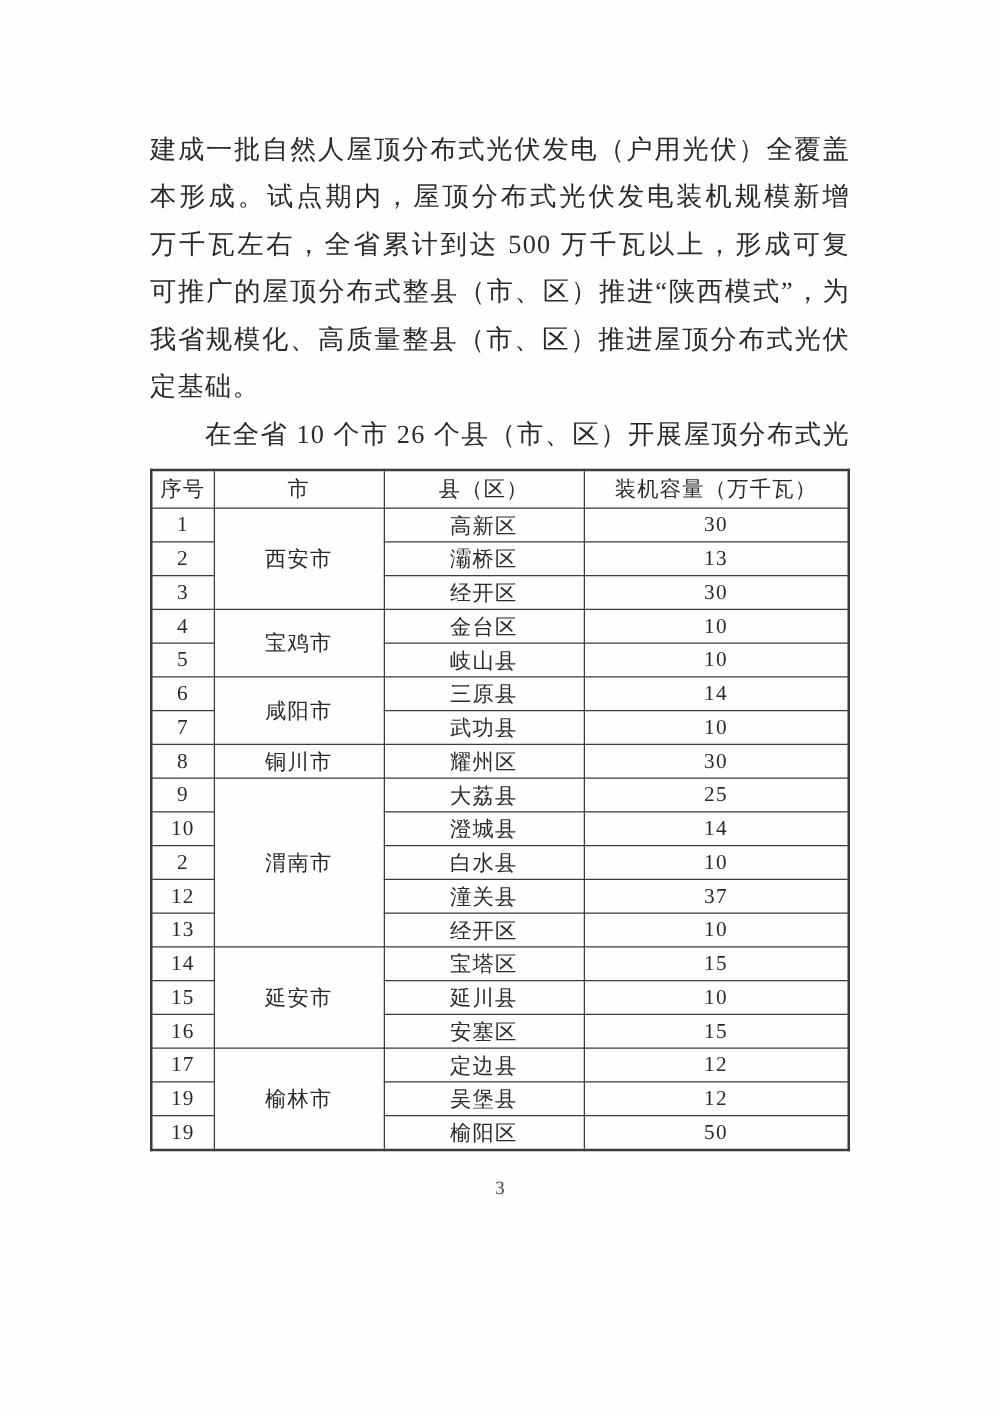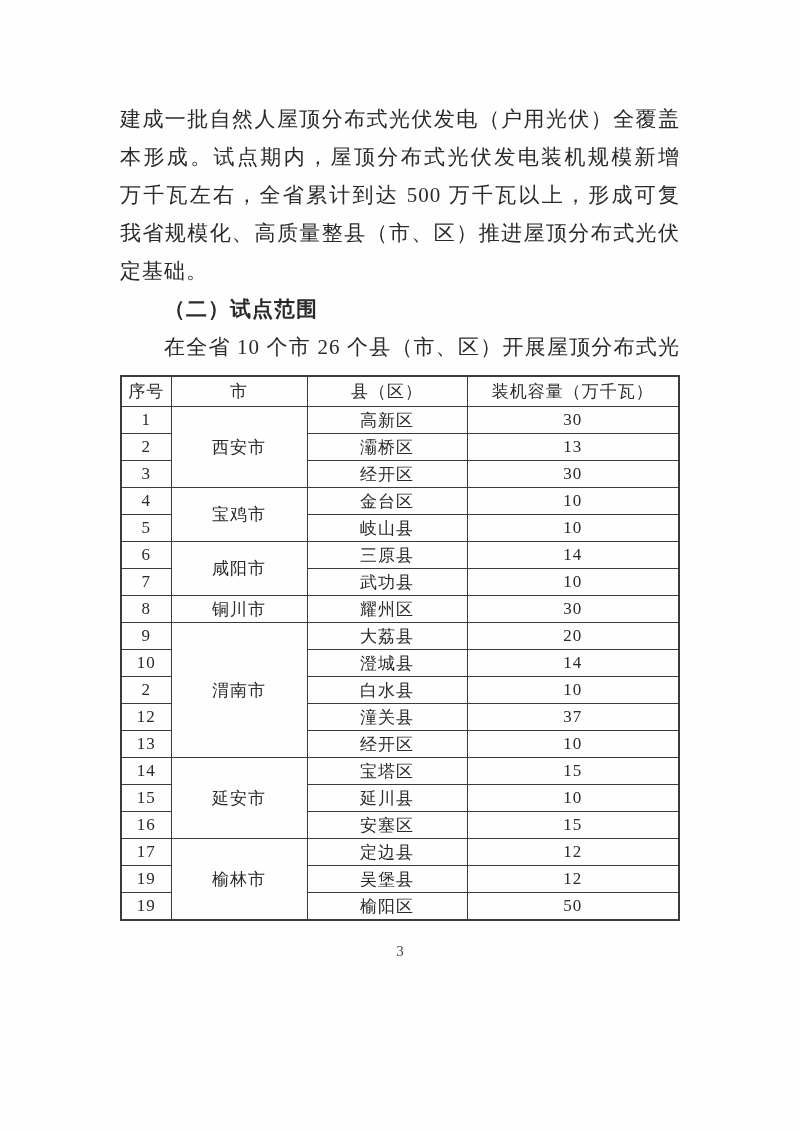--- a/index.html
+++ b/index.html
@@ -79,25 +79,25 @@
 </head>
 <body>
 
 <div class="page">
   <div class="content">
 
     <div>
       <div class="line">建成一批自然人屋顶分布式光伏发电（户用光伏）全覆盖示</div>
       <div class="line">本形成。试点期内，屋顶分布式光伏发电装机规模新增 400</div>
       <div class="line">万千瓦左右，全省累计到达 500 万千瓦以上，形成可复制、</div>
+      <div class="line">可推广的屋顶分布式整县（市、区）推进“陕西模式”，为</div>
       <div class="line">我省规模化、高质量整县（市、区）推进屋顶分布式光伏奠</div>
       <div class="line no-justify">定基础。</div>
     </div>
 
-    <div class="line heading indent">（二）试点范围</div>
 
     <div>
       <div class="line indent">在全省 10 个市 26 个县（市、区）开展屋顶分布式光伏</div>
     </div>
 
     <table class="pilot-table">
       <colgroup>
         <col style="width:50px">
         <col style="width:136px">
         <col style="width:160px">
@@ -153,21 +153,21 @@
           <tr>
             <td>8</td>
             <td rowspan="1">铜川市</td>
             <td>耀州区</td>
             <td>30</td>
           </tr>
           <tr>
             <td>9</td>
             <td rowspan="5">渭南市</td>
             <td>大荔县</td>
-            <td>20</td>
+            <td>25</td>
           </tr>
           <tr>
             <td>10</td>
             <td>澄城县</td>
             <td>14</td>
           </tr>
           <tr>
             <td>2</td>
             <td>白水县</td>
             <td>10</td>

